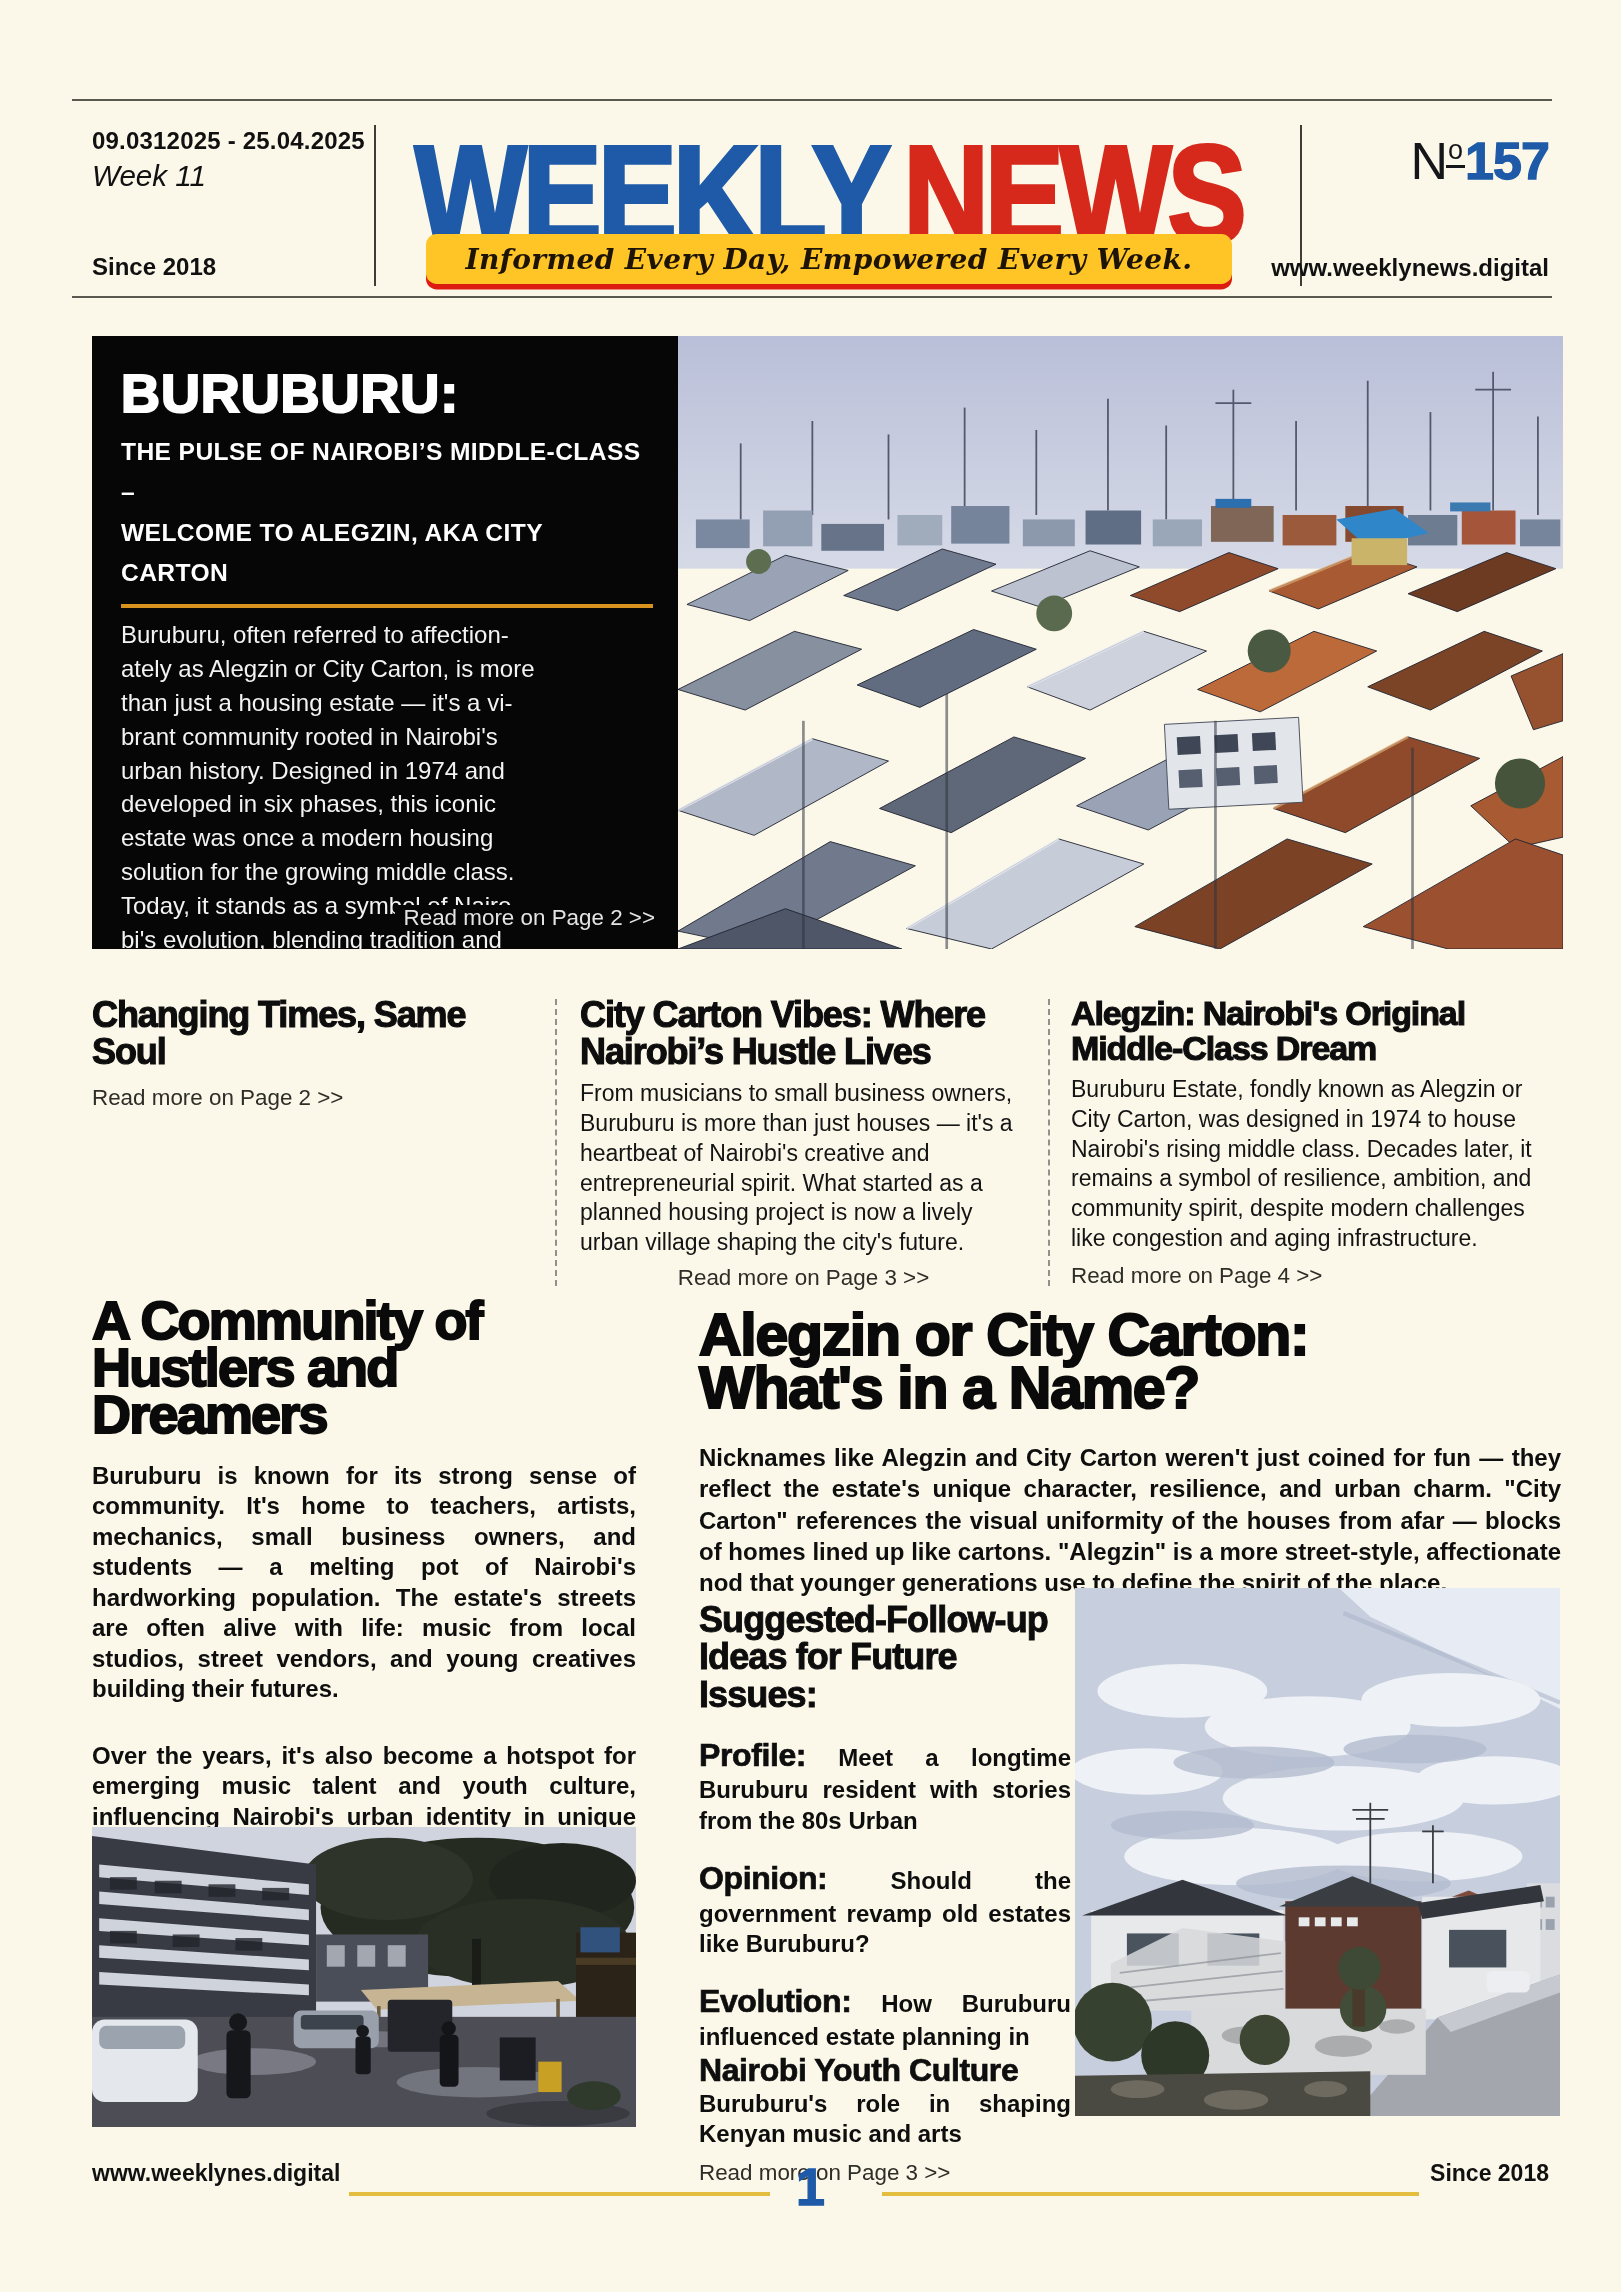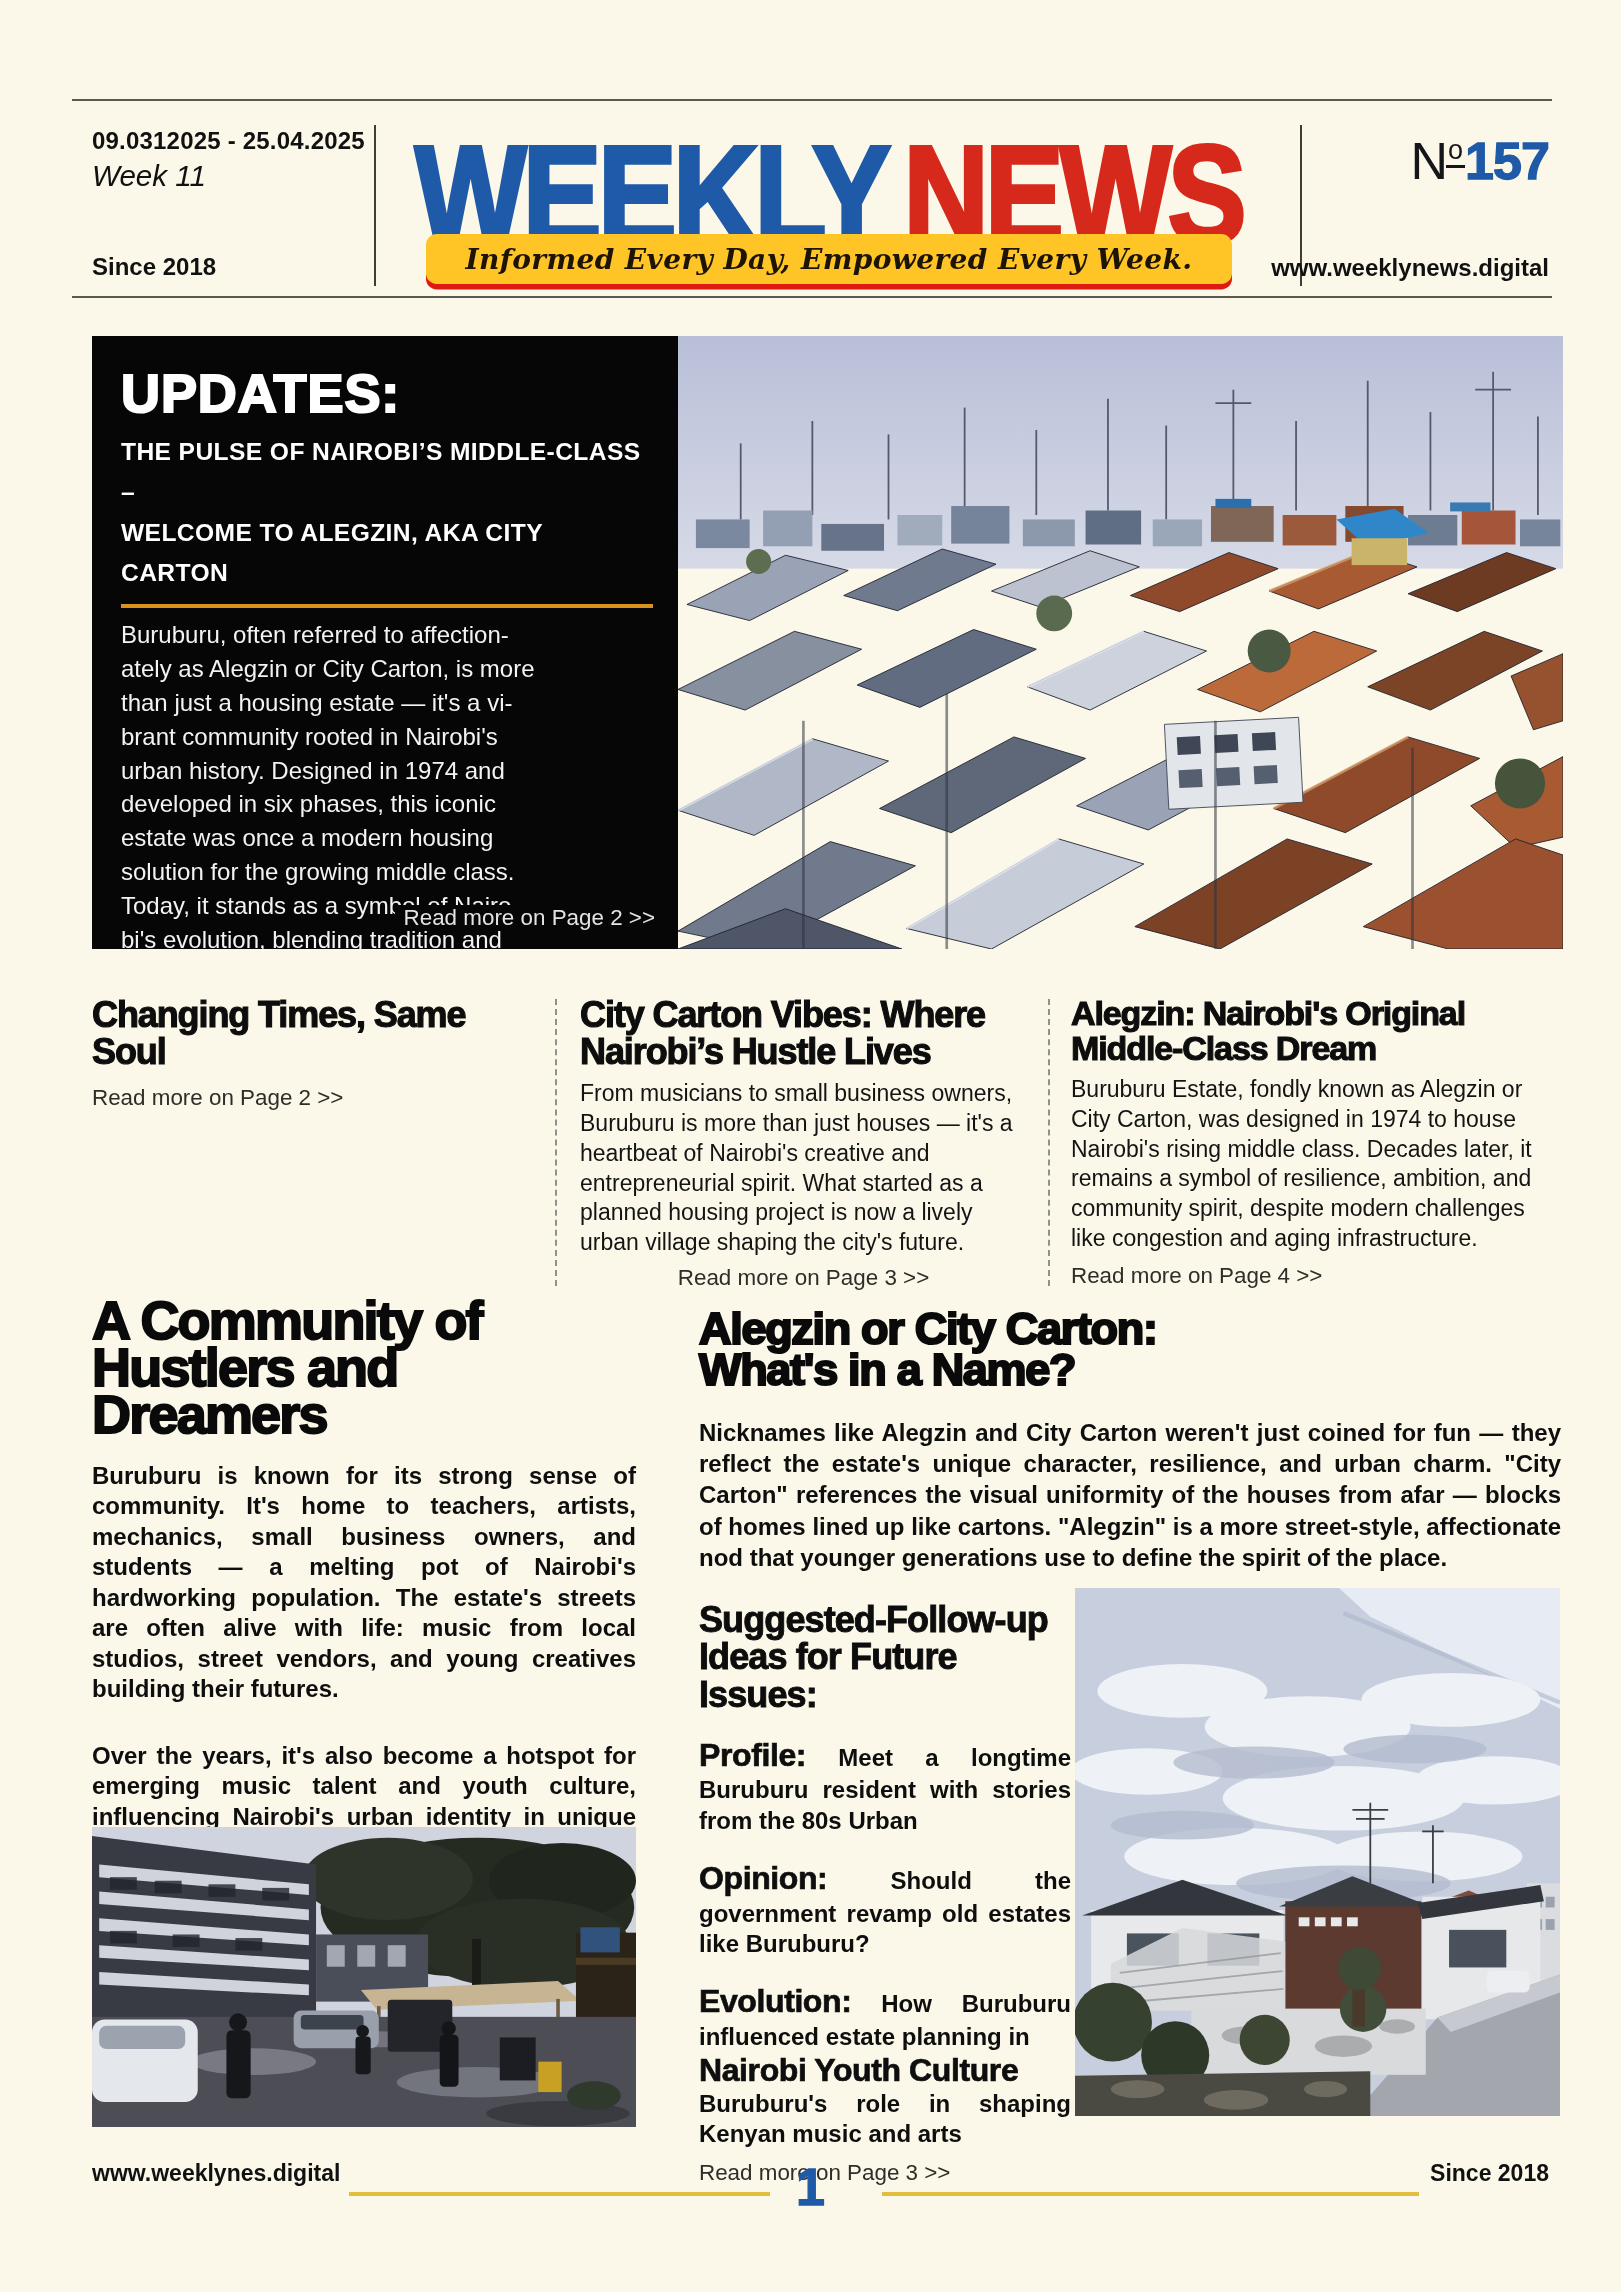--- a/index.html
+++ b/index.html
@@ -74,21 +74,21 @@
   
   .comm { left:92px; top:1297px; width:544px; }
   .comm-h { font-size:54px; font-weight:700; line-height:.87; letter-spacing:-1.8px; color:#0a0a0a; -webkit-text-stroke:2px #0a0a0a; }
   .comm-b { margin-top:23px; font-size:24px; font-weight:700; line-height:1.27; text-align:justify; color:#0e0e0e; }
   .comm-b + .comm-b { margin-top:36px; }
   .comm .more { display:block; margin-top:27px; font-weight:400; }
   .comm-photo { left:92px; top:1827px; width:544px; height:300px; overflow:hidden; }
 
   
   .namea { left:699px; top:1309px; width:862px; }
-  .namea-h { font-size:45px; font-weight:700; line-height:.9; letter-spacing:-1.3px; color:#0a0a0a; -webkit-text-stroke:2.2px #0a0a0a; }
+  .namea-h { font-size:59px; font-weight:700; line-height:.9; letter-spacing:-1.3px; color:#0a0a0a; -webkit-text-stroke:2.2px #0a0a0a; }
   .namea-b { margin-top:27px; font-size:24px; font-weight:700; line-height:1.3; text-align:justify; color:#0e0e0e; }
 
   
   .follow { left:699px; top:1601px; width:372px; }
   .follow-h { font-size:36px; font-weight:700; line-height:1.04; letter-spacing:-0.9px; color:#0d0d0d; -webkit-text-stroke:0.9px #0d0d0d; }
   .fu-item { margin-top:21.5px; font-size:24px; font-weight:700; line-height:1.27; text-align:justify; color:#0e0e0e; }
   .fu-label { font-size:32px; letter-spacing:-0.4px; -webkit-text-stroke:0.7px #0e0e0e; }
   .fu-sub { font-size:32px; font-weight:700; letter-spacing:-0.4px; line-height:1.15; -webkit-text-stroke:0.7px #0e0e0e; }
   .follow .more { display:block; margin-top:10.7px; font-weight:400; }
   .name-photo { left:1075px; top:1588px; width:485px; height:528px; overflow:hidden; }
@@ -122,21 +122,21 @@
     <div class="tagline">Informed Every Day, Empowered Every Week.</div>
   </div>
 
   <div class="abs issue">
     <span class="no-n">N</span><span class="no-o">o</span><span class="no-num">157</span>
   </div>
   <div class="abs hdr-site">www.weeklynews.digital</div>
   <div class="rule" style="top:296px"></div>
 
   <div class="abs hero-box">
-    <div class="hero-title">UPDATES:</div>
+    <div class="hero-title">BURUBURU:</div>
     <div class="hero-sub preline">THE PULSE OF NAIROBI’S MIDDLE-CLASS –
 WELCOME TO ALEGZIN, AKA CITY CARTON</div>
     <div class="hero-rule"></div>
     <div class="hero-body preline">Buruburu, often referred to affection-
 ately as Alegzin or City Carton, is more
 than just a housing estate — it's a vi-
 brant community rooted in Nairobi's
 urban history. Designed in 1974 and
 developed in six phases, this iconic
 estate was once a modern housing

